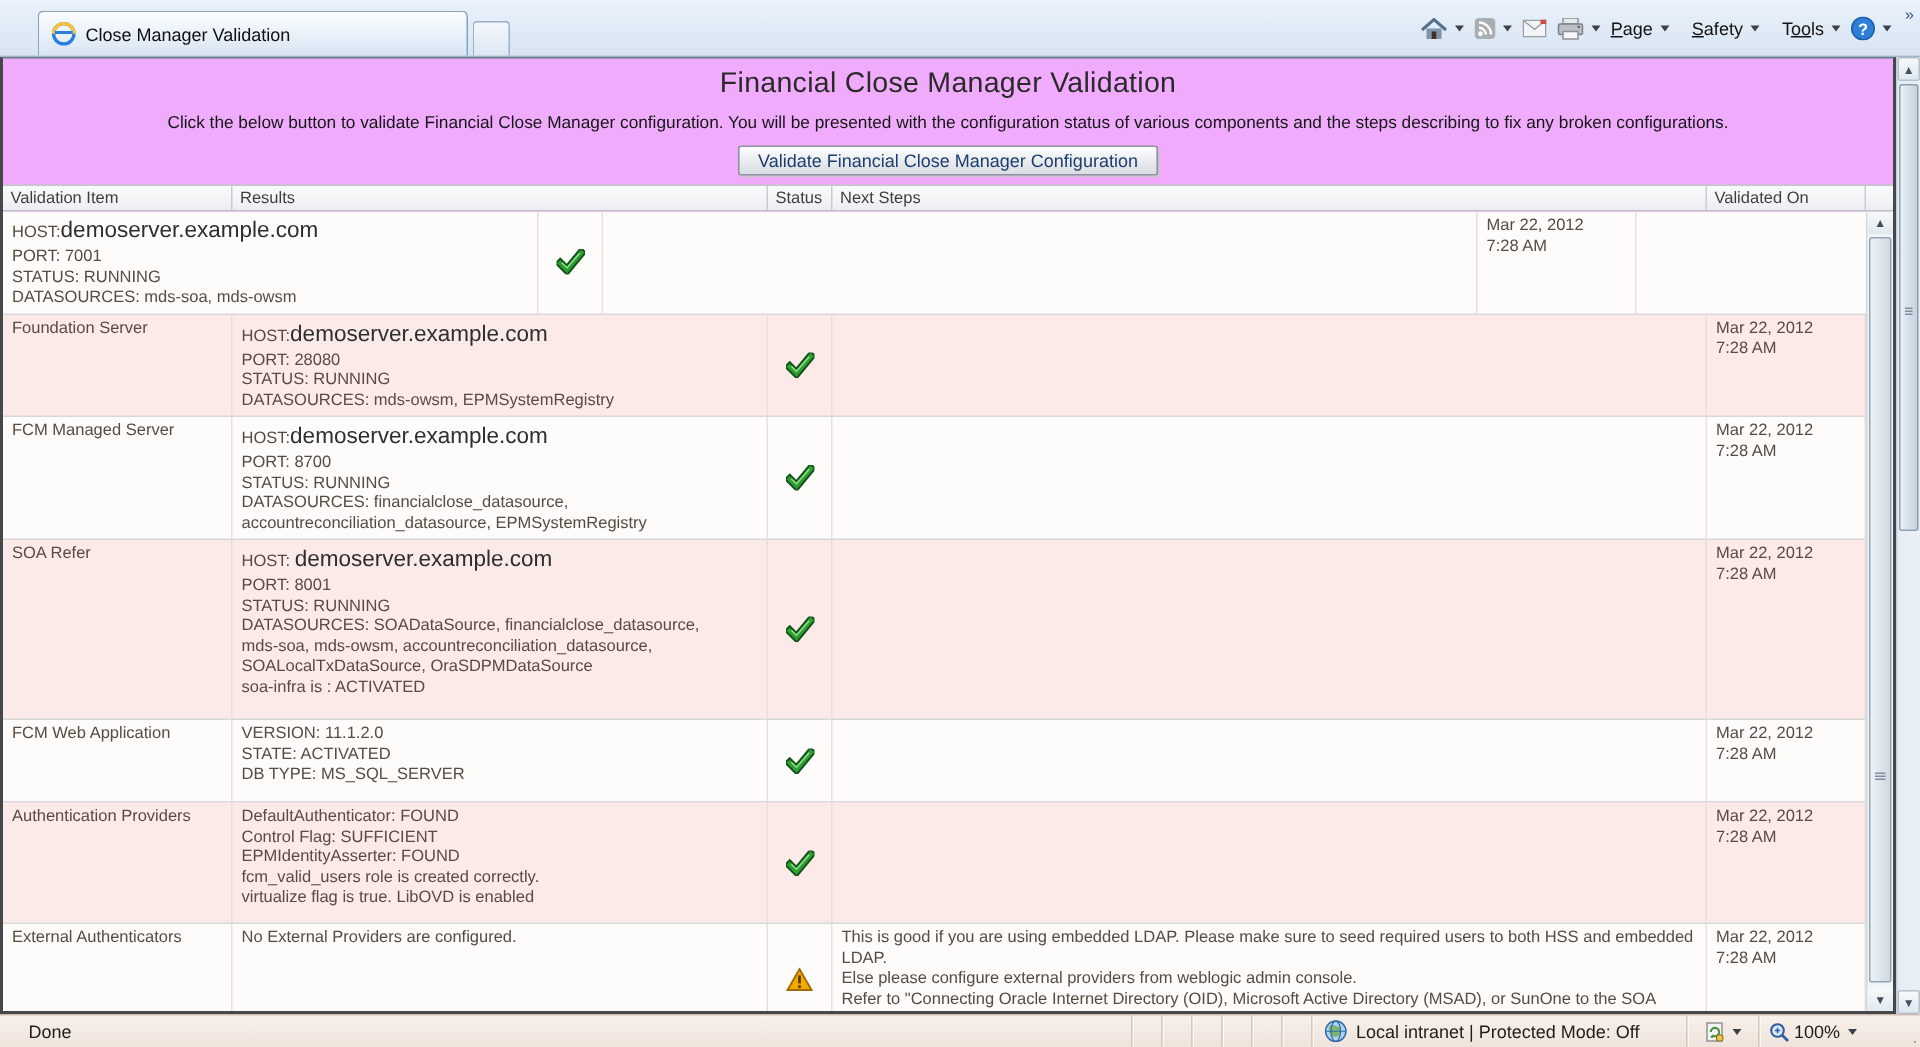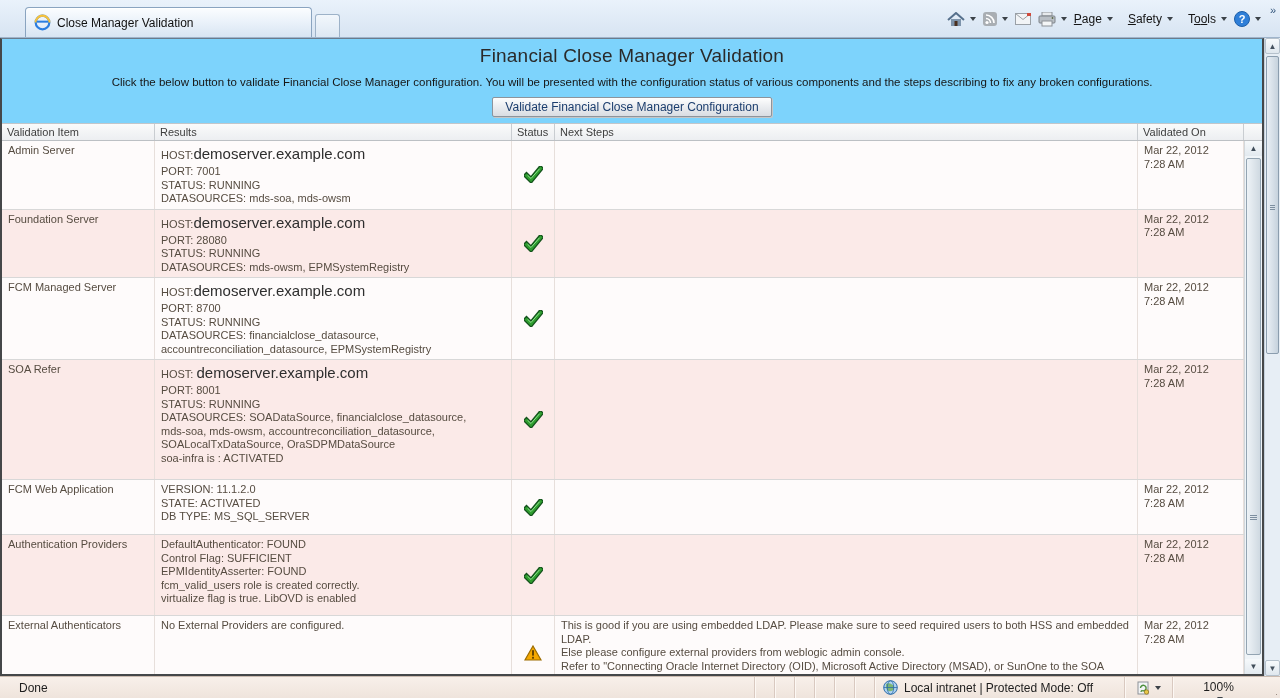--- a/index.html
+++ b/index.html
@@ -13,21 +13,21 @@
   .ie-icon { width:17px; height:17px; flex:0 0 auto; }
 
   .cmdbar { position:absolute; right:16px; top:6px; display:flex; align-items:center; gap:1px; height:26px; }
   .cmd-item { display:flex; align-items:center; gap:3px; padding:2px 3px; border-radius:2px; font-size:12px; color:#141414; white-space:nowrap; }
   .caret { width:0; height:0; border-left:3.5px solid transparent; border-right:3.5px solid transparent; border-top:4px solid #3c4248; margin-left:2px; }
   .chevron { position:absolute; right:-12px; top:-2px; font-size:11px; color:#33567c; }
   .cmd-item u { text-decoration:underline; }
 
   
   .midrow { display:flex; height:638px; }
-  .frame { flex:1; min-width:0; border:2px solid #454749; border-top:1px solid #6a7b8c; background:#7dd3fc; display:flex; flex-direction:column; }
+  .frame { flex:1; min-width:0; border:2px solid #454749; border-top:1px solid #6a7b8c; background:#f0abfc; display:flex; flex-direction:column; }
 
   .page-header { height:84px; text-align:center; padding-top:6px; }
   .page-title { font-size:19px; font-weight:normal; color:#2a2a2a; letter-spacing:.2px; }
   .page-desc { margin-top:9px; font-size:11.5px; color:#161616; }
   .validate-btn { margin-top:9px; font-family:"Liberation Sans",sans-serif; font-size:12px; color:#1c3e6e; padding:2px 12px; background:linear-gradient(#fefefe,#eceef1 45%,#d9dde2); border:1px solid #8d949c; border-radius:2px; box-shadow:1px 1px 0 #c6c6c6; cursor:pointer; }
 
   
   .thead { display:flex; height:18px; background:linear-gradient(#fafbfb,#eceef1); border-top:1px solid #c2c6ca; border-bottom:1px solid #bcc0c4; font-size:11px; color:#3e3e3e; }
   .th { padding:2px 5px 0 5px; border-right:1px solid #c9cdd1; white-space:nowrap; overflow:hidden; }
   .c0{width:153px;flex:0 0 auto;} .c1{width:357px;flex:0 0 auto;} .c2{width:43px;flex:0 0 auto;} .c3{width:583px;flex:0 0 auto;} .c4{width:106px;flex:0 0 auto;}
@@ -65,21 +65,21 @@
   .sb-outer .sb-thumb { position:absolute; left:1px; right:1px; top:2px; height:298px; background:linear-gradient(90deg,#e9eff5,#c6d2dd); border:1px solid #8b9dae; border-radius:2px; }
   .sb-outer .grip { top:148px; }
 
   
   .statusbar { height:22px; background:linear-gradient(#f8f0ea,#efe4dc); border-top:1px solid #cbbbb0; display:flex; align-items:stretch; font-size:12px; color:#1d1d1d; }
   .sb-done { flex:1; display:flex; align-items:center; padding-left:19px; }
   .sb-cell { border-left:1px solid #d9c9c0; box-shadow:inset 1px 0 0 #fdf8f4; display:flex; align-items:center; }
   .sb-empty { width:20px; }
   .sb-zone { width:250px; gap:6px; padding:0 8px; }
   .sb-compat { width:48px; justify-content:center; gap:3px; }
-  .sb-zoomseg { width:92px; gap:3px; padding:0 6px;flex-direction:column; }
+  .sb-zoomseg { width:92px; gap:3px; padding:0 6px; }
   .sb-gripbox { width:16px; position:relative; border-left:none; box-shadow:none; }
   .rgrip { position:absolute; right:3px; bottom:3px; width:1.5px; height:1.5px; background:#9b8d82; box-shadow:-4px 4px 0 #9b8d82, 4px -4px 0 #9b8d82, 0 0 0 #9b8d82, -4px -4px 0 0 transparent; }
   .rgrip::before { content:""; position:absolute; width:1.5px; height:1.5px; background:#9b8d82; left:-8px; top:8px; box-shadow:8px -8px 0 #9b8d82; }
 
   svg { display:block; }
 </style>
 </head>
 <body>
 
 <div class="tabbar">
@@ -167,21 +167,20 @@
         <div class="th c1">Results</div>
         <div class="th c2">Status</div>
         <div class="th c3">Next Steps</div>
         <div class="th c4">Validated On</div>
         <div class="th th-filler"></div>
       </div>
 
     <div class="tbody-wrap">
       <div class="rows" id="rows">
           <div class="trow">
-            <div class="cell c0">Admin Server</div>
             <div class="cell c1">
               <div class="host-line"><span class="host-label">HOST:</span><span class="host-value">demoserver.example.com</span></div>
               <div>PORT: 7001</div>
               <div>STATUS: RUNNING</div>
               <div>DATASOURCES: mds-soa, mds-owsm</div>
             </div>
             <div class="cell c2">
               <svg width="19" height="17" viewBox="0 0 19 17">
                 <path d="M2.5 9.5 L7 14 L16.5 2.5" fill="none" stroke="#14521c" stroke-width="5.6" stroke-linecap="square"></path>
                 <path d="M2.5 9.5 L7 14 L16.5 2.5" fill="none" stroke="#2f9e2f" stroke-width="3" stroke-linecap="square"></path>

